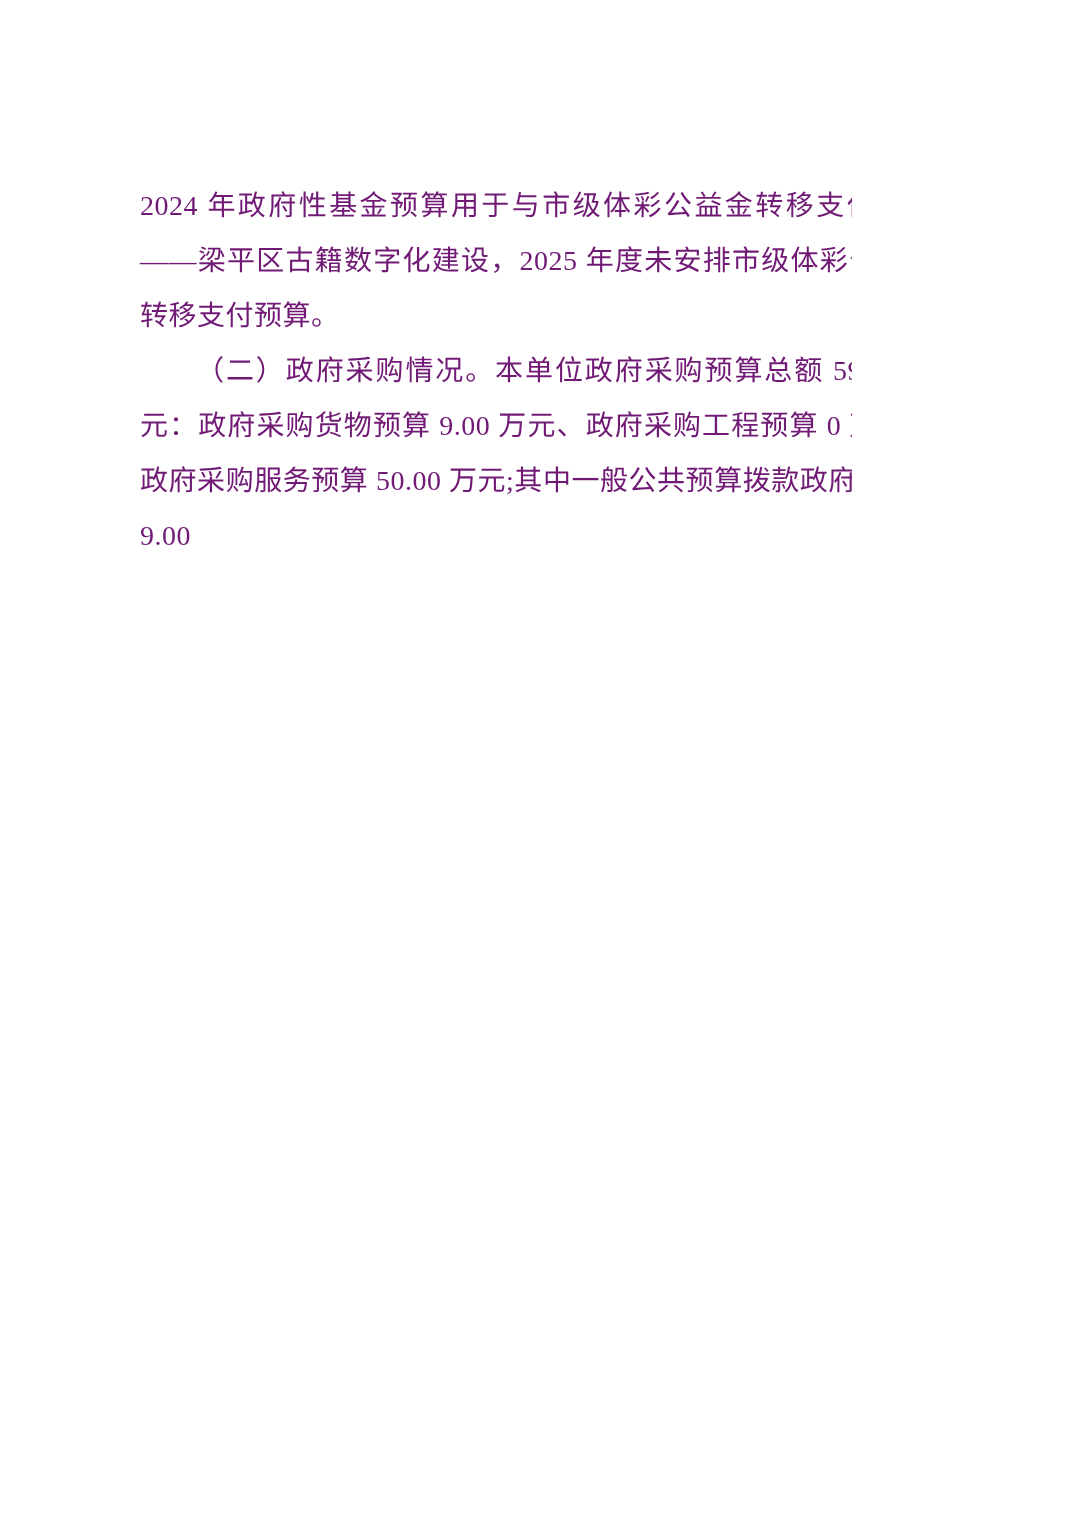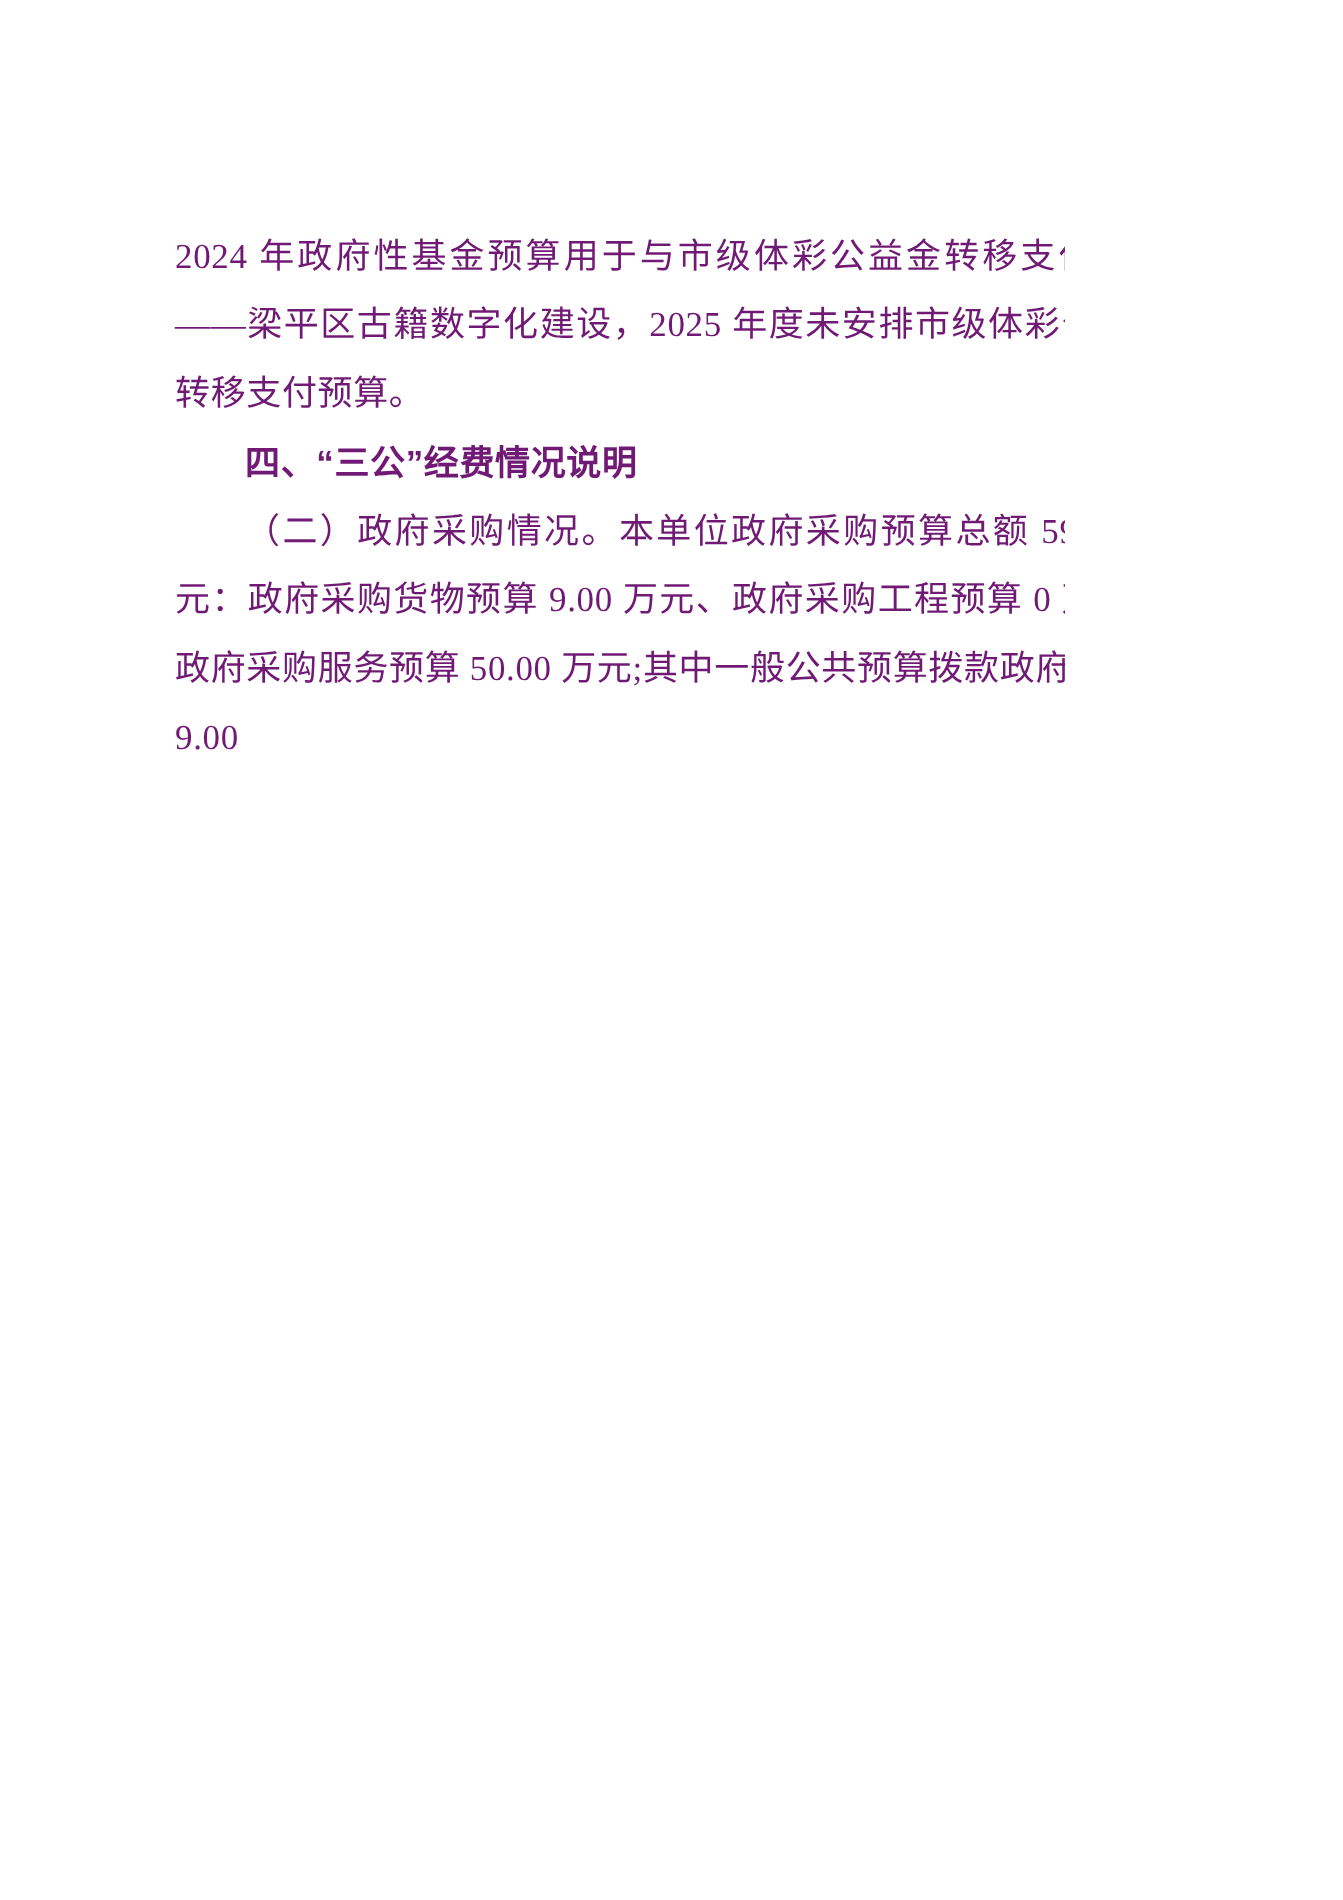--- a/index.html
+++ b/index.html
@@ -45,21 +45,20 @@
   }
 </style>
 </head>
 <body>
 
 <div class="page">
   <div class="content">
 
     <p class="para">2024 年政府性基金预算用于与市级体彩公益金转移支付项目——梁平区古籍数字化建设，2025 年度未安排市级体彩公益金转移支付预算。</p>
 
-    <p class="sec-heading">四、“三公”经费情况说明</p>
 
 
 
 
     <p class="para indent">（二）政府采购情况。本单位政府采购预算总额 59.00 万元：政府采购货物预算 9.00 万元、政府采购工程预算 0 万元、政府采购服务预算 50.00 万元;其中一般公共预算拨款政府采购 59.00</p>
 
   </div>
 </div>
 
 </body></html>

